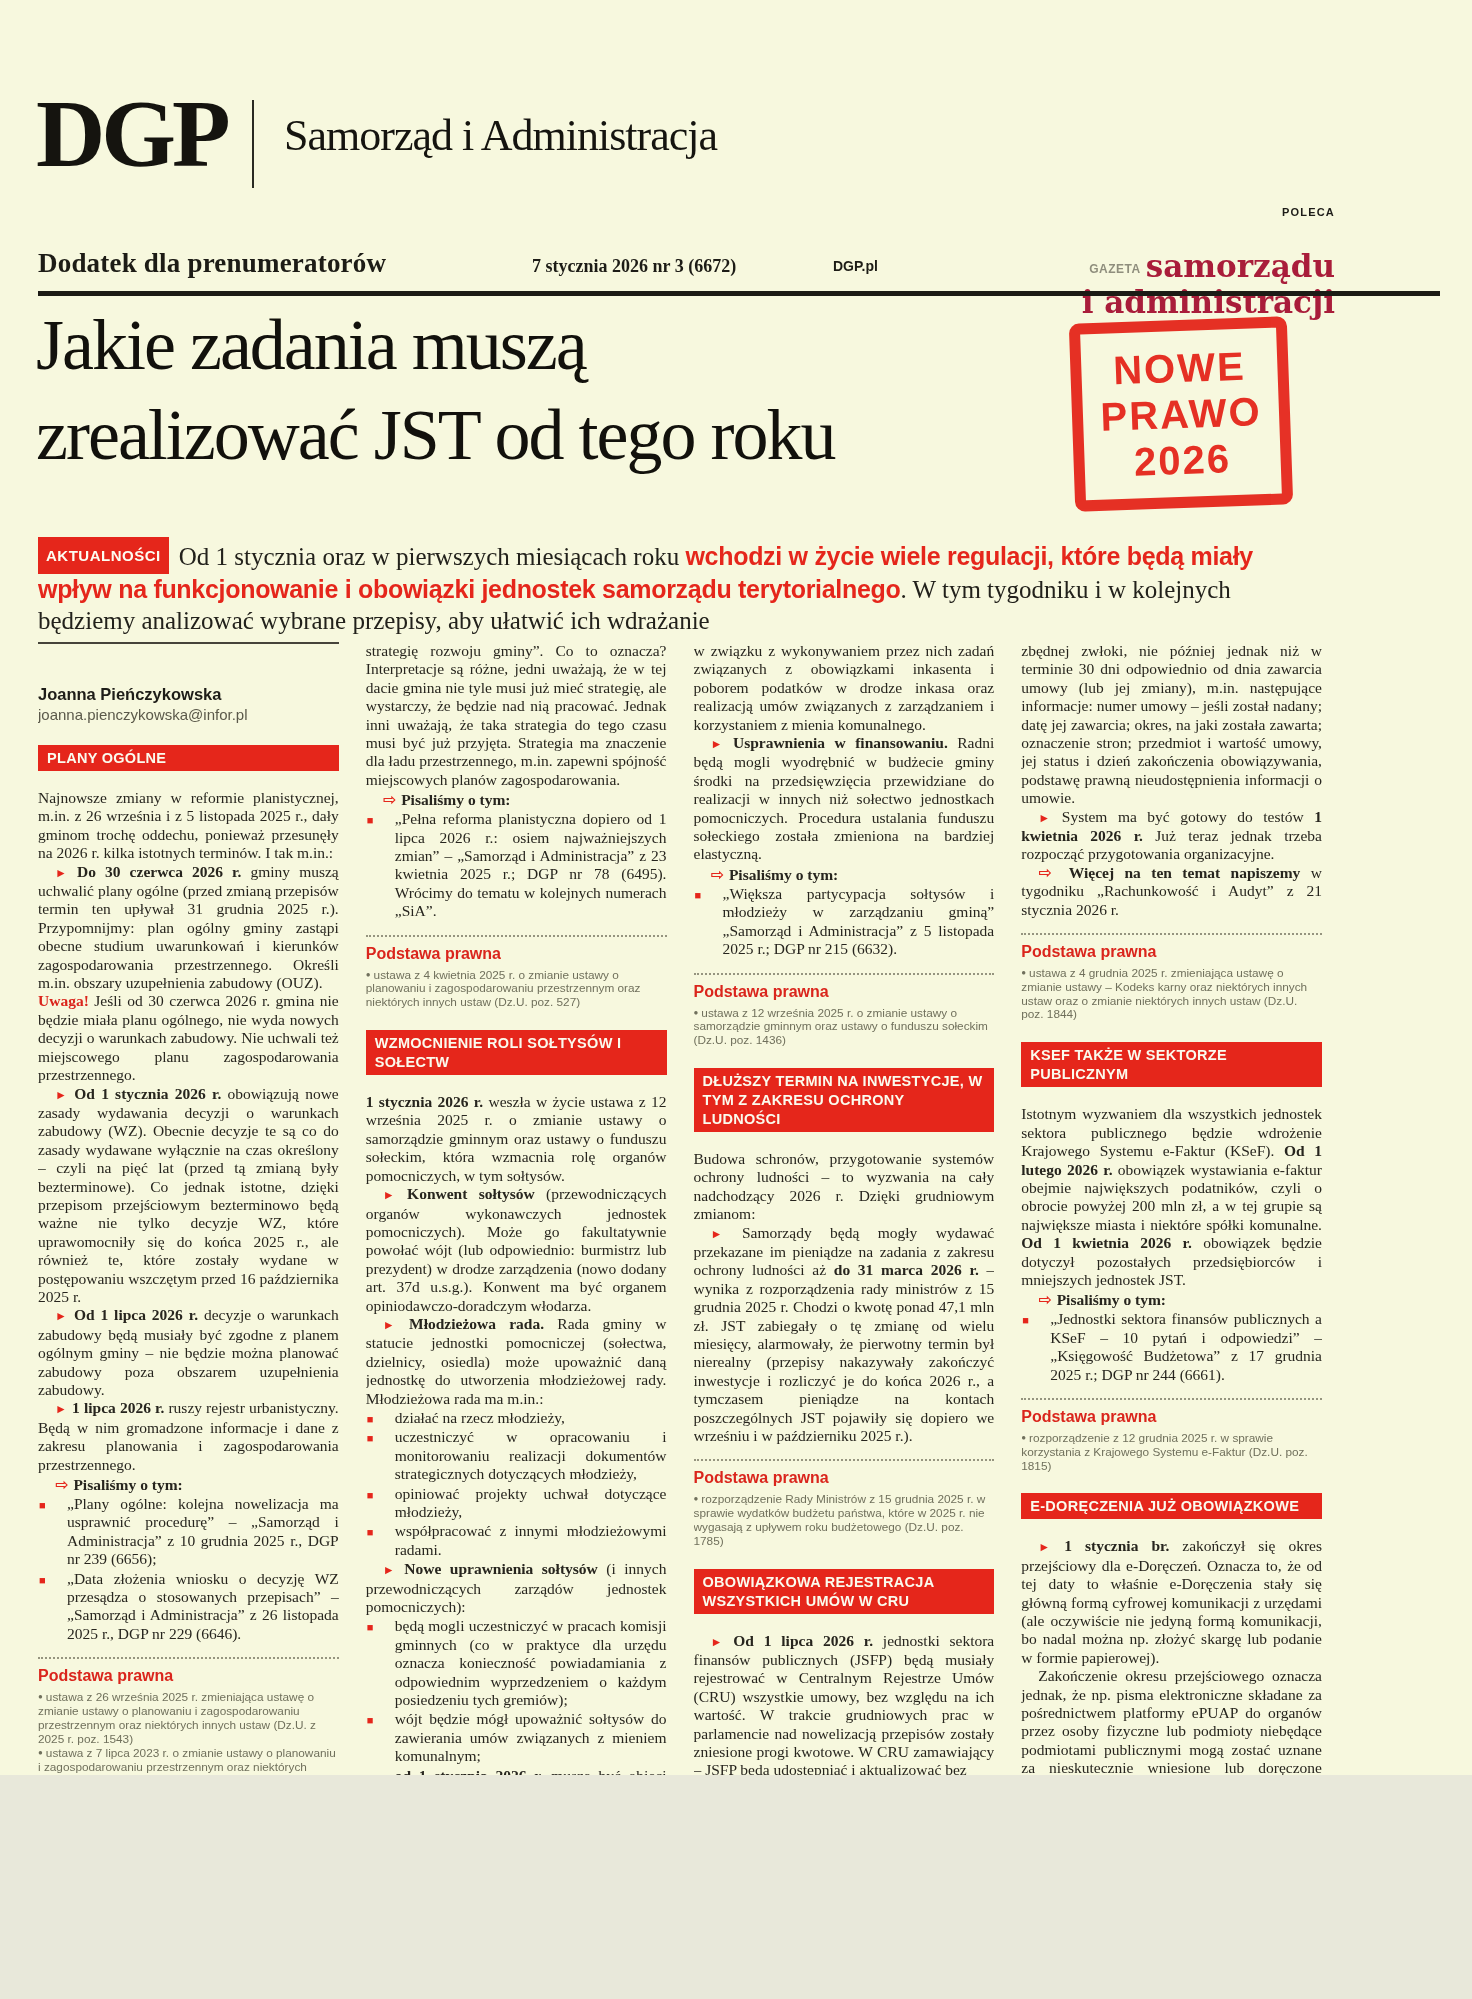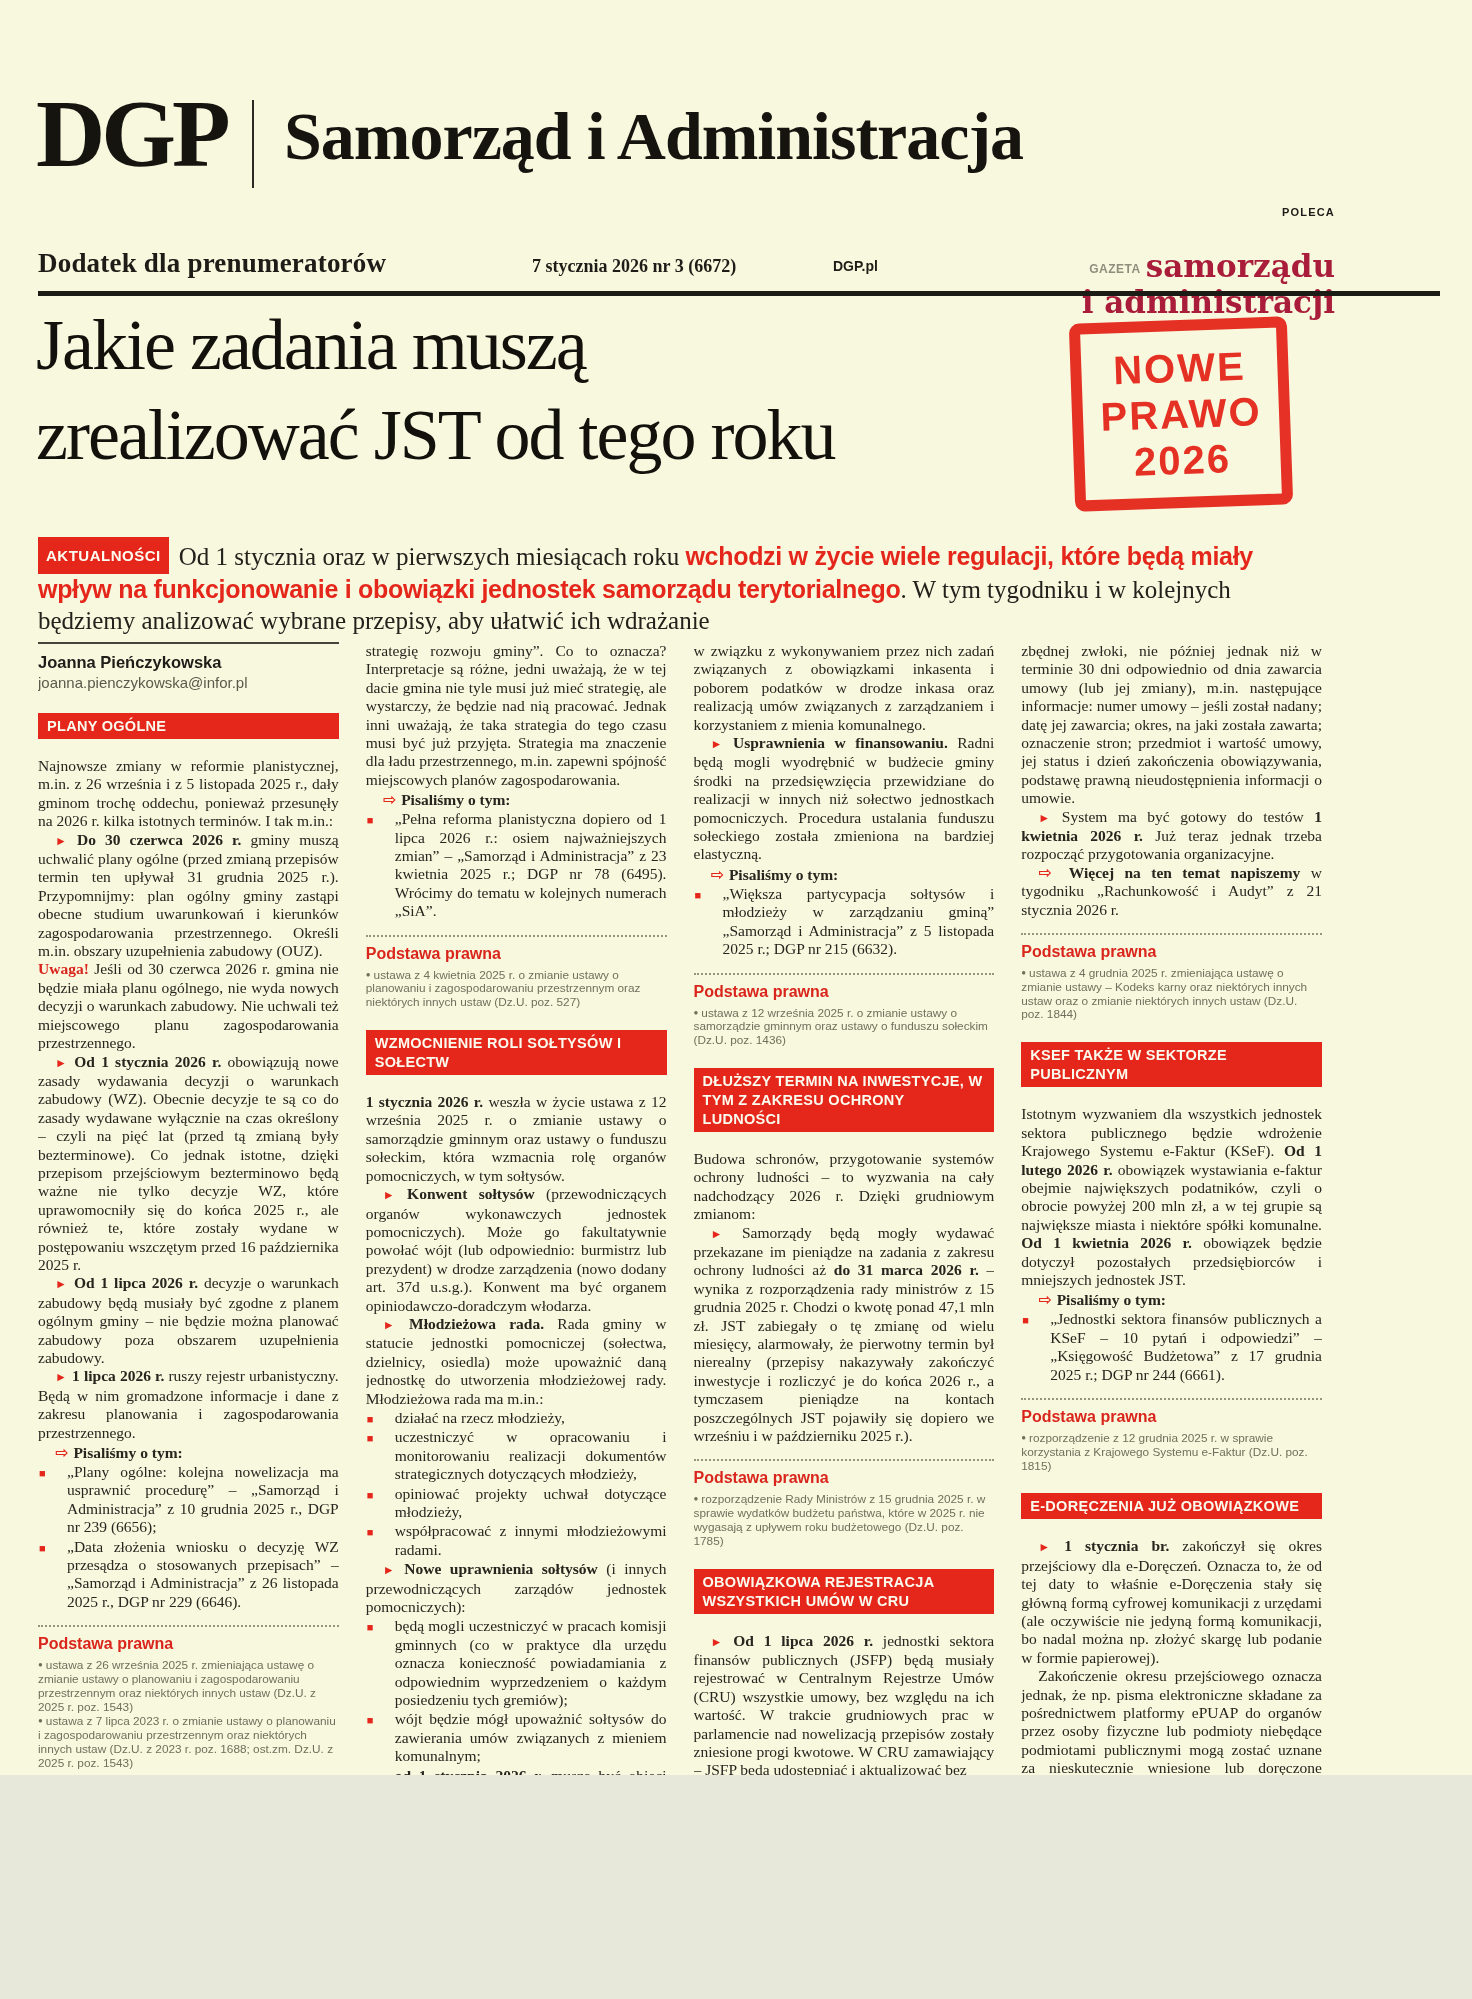--- a/index.html
+++ b/index.html
@@ -7,21 +7,21 @@
   .page {
     position:relative; width:1472px; height:1775px; margin:0 auto;
     background:#f7f8de; overflow:hidden;
     font-family:"Liberation Serif", serif; color:#27251e;
   }
   
   .brand { position:absolute; left:36px; top:84px; font-family:"Liberation Serif",serif;
            font-weight:700; font-size:96px; line-height:100px; letter-spacing:-4px; color:#15140f; }
   .masthead-divider { position:absolute; left:252px; top:100px; width:2px; height:88px; background:#2a2a22; }
   .masthead-title { position:absolute; left:284px; top:86px; font-family:"Liberation Serif",serif;
-           font-weight:700; font-size:68px; line-height:100px; letter-spacing:-1px; color:#15140f; }
+           font-weight:400; font-size:44px; line-height:100px; letter-spacing:-1px; color:#15140f; }
   .poleca { position:absolute; right:137px; top:206px; font-family:"Liberation Sans",sans-serif;
            font-weight:700; font-size:11px; letter-spacing:1.2px; color:#1d1c18; }
   .gazeta-logo { position:absolute; right:137px; top:222px; text-align:right;
            font-family:"DejaVu Serif",serif; font-weight:700; line-height:31px; color:#a91d3a;margin-top:29px; }
   .gazeta-word { font-family:"Liberation Sans",sans-serif; font-weight:700; font-size:12px;
            letter-spacing:0.5px; color:#8f8e7d; margin-right:5px; vertical-align:4px; }
   .logo-big { font-size:31px; letter-spacing:0; }
   .sub-row { position:absolute; left:38px; top:248px; width:1402px; height:40px; }
   .sub-left { position:absolute; left:0; top:0; font-weight:700; font-size:27px; color:#1d1c16; letter-spacing:0.2px; }
   .sub-issue { position:absolute; left:494px; top:8px; font-weight:700; font-size:18px; color:#1d1c16; }
@@ -41,21 +41,21 @@
            font-size:25px; line-height:31.5px; color:#22211b; }
   .lead-label { display:inline-block; background:#e5261b; color:#fdfdf2;
            font-family:"Liberation Sans",sans-serif; font-weight:700; font-size:15px;
            padding:3px 8px 2px; margin-right:10px; vertical-align:4px; letter-spacing:0.5px; }
   .lead .seg-rb { font-family:"Liberation Sans",sans-serif; font-weight:700; color:#e5261b; letter-spacing:-0.3px; }
   
   .cols { position:absolute; left:38px; top:642px; width:1284px; height:1258px;
           display:grid; grid-template-columns:repeat(4,1fr); column-gap:27px; }
   .col { overflow:hidden; }
   .byline { border-top:2px solid #46443a; padding-top:9px; }
-  .author { font-family:"Liberation Sans",sans-serif; font-weight:700; font-size:16.5px; color:#1e1d18; }
+  .author { font-family:"Liberation Sans",sans-serif; font-weight:700; font-size:16.5px; color:#1e1d18;margin-top:32px; }
   .email  { font-family:"Liberation Sans",sans-serif; font-size:15px; color:#5b594a; margin:2px 0 22px; }
   .bar { background:#e5261b; color:#fbfbee; font-family:"Liberation Sans",sans-serif;
          font-weight:700; font-size:14.5px; line-height:19px; padding:4px 9px 3px;
          letter-spacing:0.3px; margin:20px 0 18px; }
   .body { font-size:15.5px; line-height:18.4px; text-align:justify; }
   .body.ind { text-indent:17px; }
   .seg-b { font-weight:700; }
   .seg-rb { font-weight:700; color:#da251c; }
   .seg-tri { color:#e5261b; font-size:12px; letter-spacing:1px; }
   .arrow-head { margin:1px 0 1px 17px; font-weight:700; font-size:15.5px; line-height:19px; }

